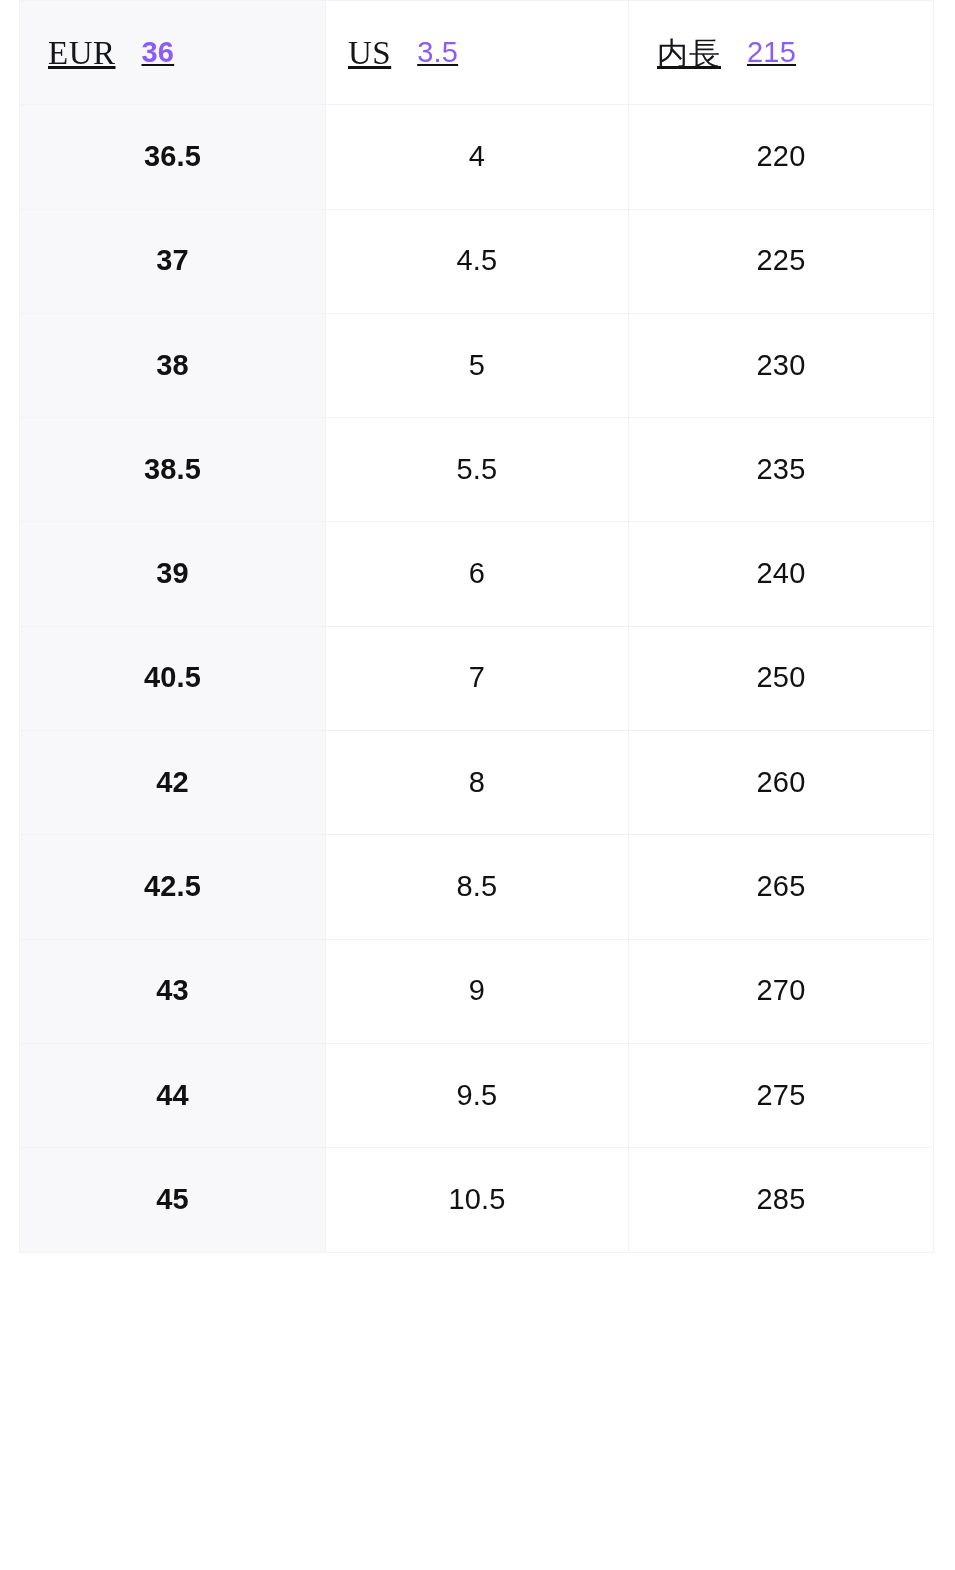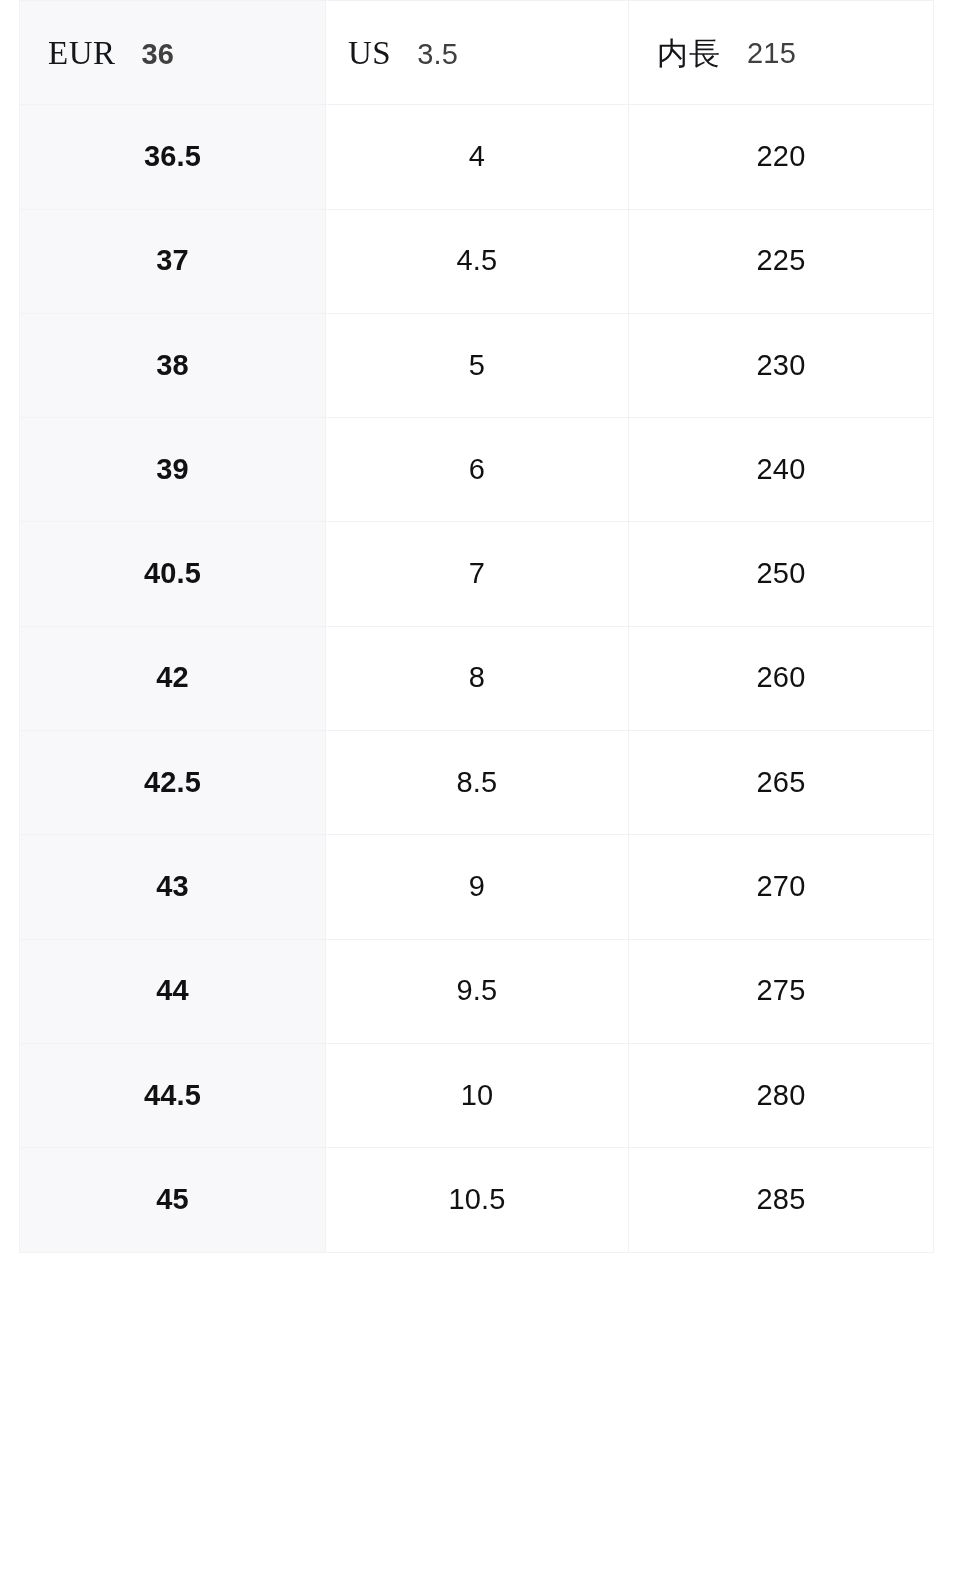--- a/index.html
+++ b/index.html
@@ -55,41 +55,42 @@
     background: #f8f8fa;
     font-weight: 700;
   }
 
   
   .hdr-cell {
     position: relative;
   }
   .hdr-inner {
     display: flex;
-    align-items: flex-end;
+    align-items: center;
     justify-content: flex-start;
     padding-left: 28px;
     gap: 26px;
+    text-decoration: underline;
   }
   .hdr-label {
     font-family: "Liberation Serif", serif;
     font-weight: 400;
     font-size: 33px;
     color: #15161a;
     letter-spacing: 0.5px;
   }
   .hdr-label.jp {
     font-family: "DejaVu Sans", sans-serif;
     font-size: 31px;
     letter-spacing: 1px;
   }
   .hdr-value {
     font-family: "Liberation Sans", sans-serif;
     font-size: 29px;
-    color: #404040;
+    color: #8b5cf6;
   }
   td.col-eur .hdr-value { font-weight: 700; }
   td.col-us .hdr-value,
   td.col-in .hdr-value { font-weight: 400; }
 
   .hdr-inner.us { padding-left: 22px; }
   .hdr-inner.in { padding-left: 28px; }
 </style>
 </head>
 <body>
@@ -134,20 +135,25 @@
         <td class="col-eur">37</td>
         <td class="col-us">4.5</td>
         <td class="col-in">225</td>
       </tr>
       <tr>
         <td class="col-eur">38</td>
         <td class="col-us">5</td>
         <td class="col-in">230</td>
       </tr>
       <tr>
+        <td class="col-eur">38.5</td>
+        <td class="col-us">5.5</td>
+        <td class="col-in">235</td>
+      </tr>
+      <tr>
         <td class="col-eur">39</td>
         <td class="col-us">6</td>
         <td class="col-in">240</td>
       </tr>
       <tr>
         <td class="col-eur">40.5</td>
         <td class="col-us">7</td>
         <td class="col-in">250</td>
       </tr>
       <tr>
@@ -164,25 +170,20 @@
         <td class="col-eur">43</td>
         <td class="col-us">9</td>
         <td class="col-in">270</td>
       </tr>
       <tr>
         <td class="col-eur">44</td>
         <td class="col-us">9.5</td>
         <td class="col-in">275</td>
       </tr>
       <tr>
-        <td class="col-eur">44.5</td>
-        <td class="col-us">10</td>
-        <td class="col-in">280</td>
-      </tr>
-      <tr>
         <td class="col-eur">45</td>
         <td class="col-us">10.5</td>
         <td class="col-in">285</td>
       </tr>
 
     </tbody>
   </table>
 
 </div>
 

